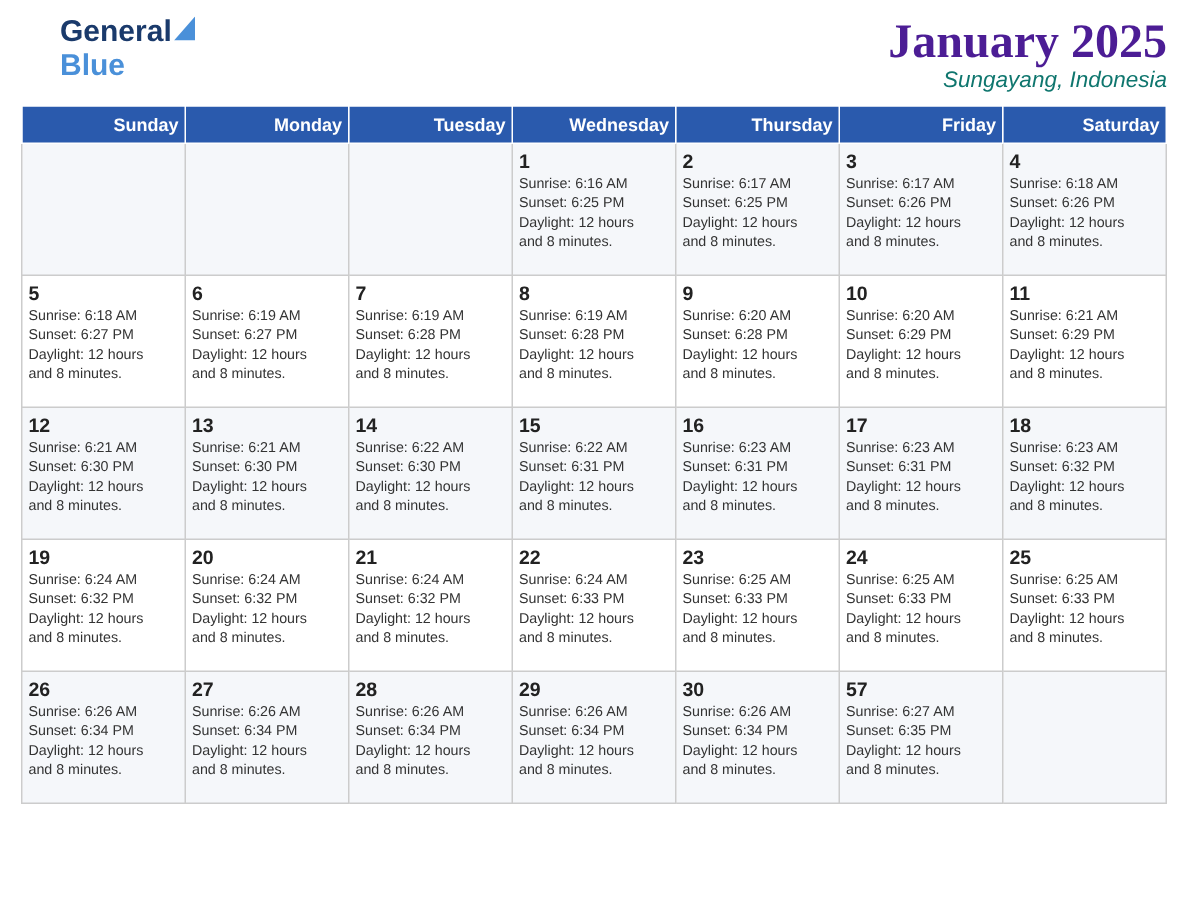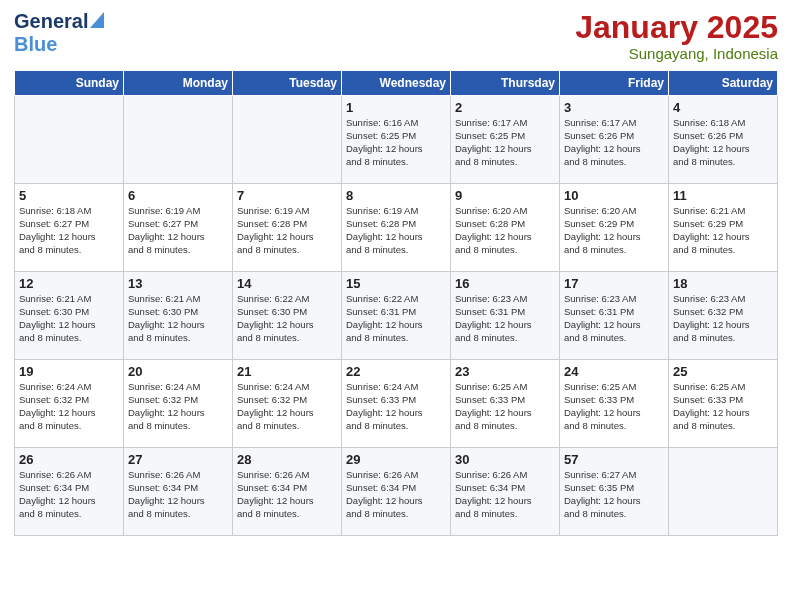--- a/index.html
+++ b/index.html
@@ -19,37 +19,40 @@
     .header {
       display: flex;
       justify-content: space-between;
       align-items: flex-start;
       margin-bottom: 8px;
     }
     .logo {
       display: flex;
       flex-direction: column;
       align-items: flex-start;
+      margin-left: 26px;
     }
     .logo-line {
       display: flex;
       align-items: center;
     }
     .title-block {
       text-align: right;
     }
     .month-title {
       font-size: 32px;
       font-weight: bold;
-      color: #b91c1c;
+      color: #4c1d95;
       line-height: 1.1;
+      font-family: Liberation Serif, serif;
     }
     .location {
       font-size: 15px;
-      color: #4d7c0f;
+      color: #0f766e;
+      font-style: italic;
     }
     .calendar {
       width: 100%;
       border-collapse: collapse;
       table-layout: fixed;
     }
     .calendar th {
       background: #2a5aad;
       color: #fff;
       font-size: 12px;

